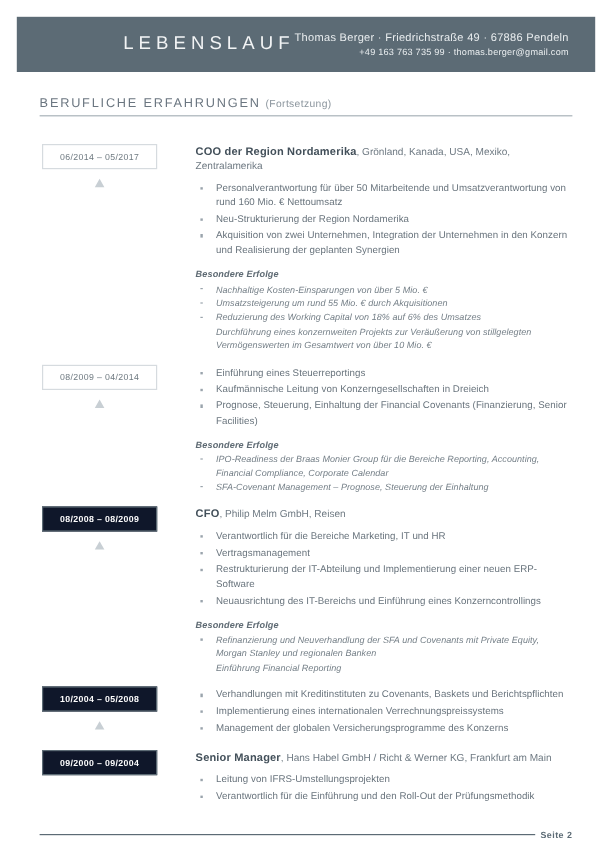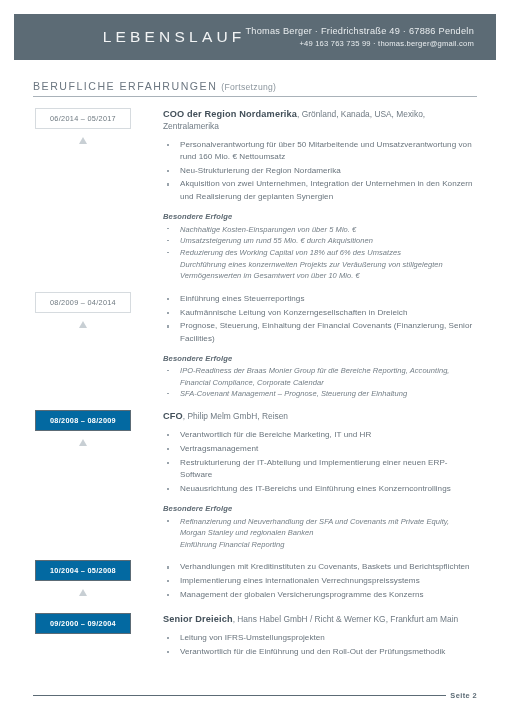--- a/index.html
+++ b/index.html
@@ -82,21 +82,21 @@
   .section-rule {
     height: 1.4px;
     background: #a9b2b9;
     width: 100%;
   }
 
   
   .timeline {
     position: absolute;
     left: 33px;
-    top: 108px;
+    top: 120px;
     width: 444px;
   }
   .entry {
     display: flex;
     align-items: flex-start;
     position: relative;
   }
   .left-col {
     width: 100px;
     flex: 0 0 100px;
@@ -113,21 +113,21 @@
     letter-spacing: .3px;
     padding: 5px 0 5px;
     white-space: nowrap;
   }
   .date-badge.light {
     background: #ffffff;
     border: 1px solid #d6dbdf;
     color: #6e7980;
   }
   .date-badge.dark {
-    background: #0369a1;
+    background: #0f172a;
     border: 1px solid #5c6b75;
     color: #ffffff;
     font-weight: bold;
   }
   .connector {
     flex: 1 1 auto;
     width: 100%;
     position: relative;
     min-height: 18px;
   }
@@ -357,21 +357,21 @@
           <li>Implementierung eines internationalen Verrechnungspreissystems</li>
           <li>Management der globalen Versicherungsprogramme des Konzerns</li>
         </ul>
       </div>
     </div>
     <div class="entry">
       <div class="left-col">
         <div class="date-badge dark">09/2000 – 09/2004</div>
       </div>
       <div class="right-col">
-        <div class="job-title-line"><span class="job-role">Senior Dreieich</span><span class="job-company">, Hans Habel GmbH / Richt &amp; Werner KG, Frankfurt am Main</span></div>
+        <div class="job-title-line"><span class="job-role">Senior Manager</span><span class="job-company">, Hans Habel GmbH / Richt &amp; Werner KG, Frankfurt am Main</span></div>
         <ul class="bullets">
           <li>Leitung von IFRS-Umstellungsprojekten</li>
           <li>Verantwortlich für die Einführung und den Roll-Out der Prüfungsmethodik</li>
         </ul>
       </div>
     </div>
   </div>
 
 <div class="footer">
   <div class="footer-rule"></div>

